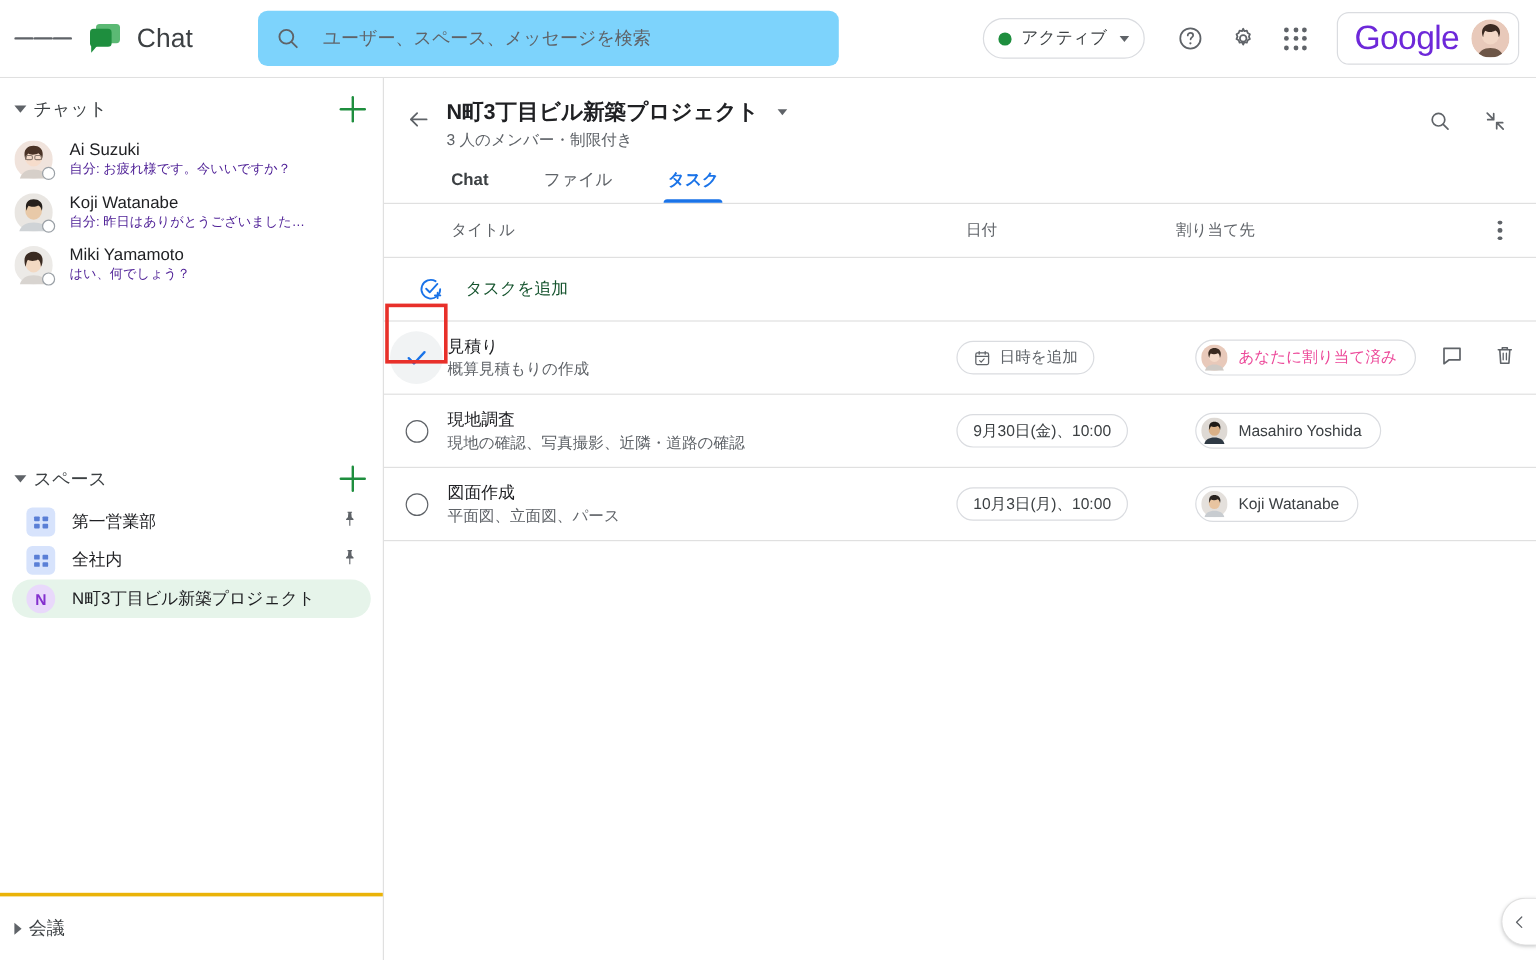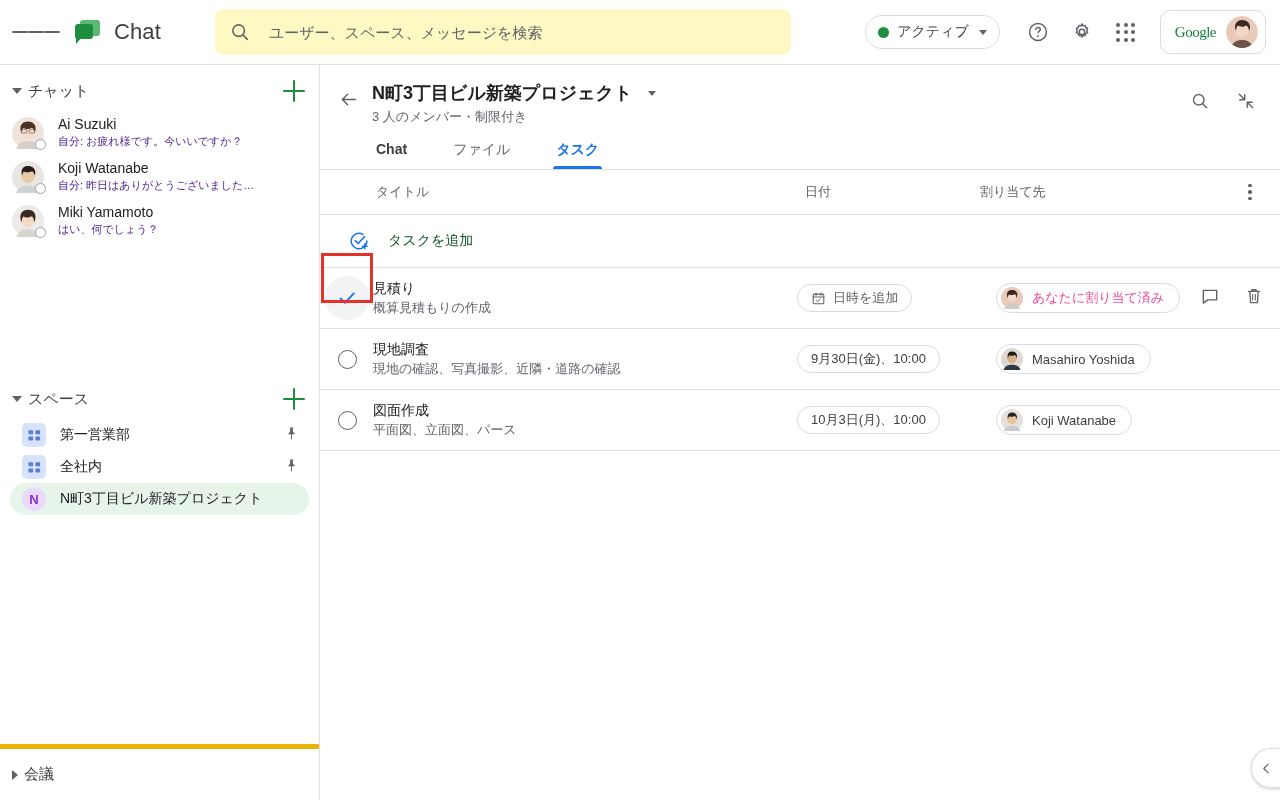--- a/index.html
+++ b/index.html
@@ -36,21 +36,21 @@
     background: #1e8e3e; border-radius: 3px;
   }
   .brand-logo .tail {
     position:absolute; left: 2px; top: 19px; width: 0; height: 0;
     border-left: 6px solid #1e8e3e; border-bottom: 7px solid transparent;
   }
   .brand-name { font-size: 22px; color: #3c4043; margin-left: 12px; letter-spacing: .1px; }
 
   .search-wrap { margin-left: 54px; }
   .searchbox {
-    width: 576px; height: 46px; background: #fef9c3; border-radius: 8px;
+    width: 484px; height: 46px; background: #7dd3fc; border-radius: 8px;
     display: flex; align-items: center; padding: 0 14px; cursor: text;
   }
   .searchbox .sicon { width: 22px; height: 22px; flex: none; margin-right: 18px; }
   .search-input {
     border: 0; outline: 0; background: transparent; font-size: 15px;
     color: #3c4043; width: 100%;
     font-family: "Liberation Sans", "DejaVu Sans", sans-serif;
   }
   .search-input::placeholder { color: #5f6368; }
 
@@ -70,21 +70,21 @@
     width: 40px; height: 40px; border-radius: 50%;
     display:flex; align-items:center; justify-content:center; cursor: pointer;
   }
   .apps-grid { display: grid; grid-template-columns: repeat(3, 4px); grid-gap: 3.5px; }
   .apps-grid i { width: 4px; height: 4px; background: #5f6368; border-radius: 50%; display:block; }
   .account-btn {
     display: flex; align-items: center; gap: 10px;
     border: 1px solid #dadce0; border-radius: 10px;
     height: 44px; padding: 0 7px 0 14px; margin-left: 10px; cursor: pointer;
   }
-  .google-word { font-size: 15px; color: #15803d; letter-spacing: -0.5px; font-family: Liberation Serif, serif; }
+  .google-word { font-size: 28px; color: #6d28d9; letter-spacing: -0.5px; font-family: Liberation Sans, sans-serif; }
   .avatar { border-radius: 50%; overflow: hidden; flex: none; position: relative; }
 
   
   .body { display: flex; flex: 1; min-height: 0; }
 
   
   .sidebar {
     width: 320px; min-width: 320px; border-right: 1px solid #e0e0e0;
     display: flex; flex-direction: column; position: relative; background: #fff;
   }
@@ -118,21 +118,21 @@
   .space-item.selected { background: #e6f4ea; }
   .space-icon {
     width: 24px; height: 24px; border-radius: 5px; flex: none;
     display: flex; align-items: center; justify-content: center;
   }
   .space-icon.grid { background: #d7e3fc; }
   .space-icon.letter { background: #e9d9fb; color: #8430ce; font-size: 13px; font-weight: bold; border-radius: 50%; }
   .space-label { font-size: 14px; color: #202124; margin-left: 14px; white-space: nowrap; }
   .pin { margin-left: auto; }
 
-  .meet-sec { margin-top: auto; border-top: 5px solid #eab308; height: 56px; display: flex; align-items: center; padding-left: 6px; }
+  .meet-sec { margin-top: auto; border-top: 3px solid #eab308; height: 56px; display: flex; align-items: center; padding-left: 6px; }
 
   
   .main { flex: 1; display: flex; flex-direction: column; min-width: 0; position: relative; background: #fff; }
   .conv-header { padding: 0 14px 0 0; position: relative; }
   .conv-top { display: flex; align-items: flex-start; padding-top: 14px; }
   .back-btn { width: 40px; height: 40px; margin-left: 8px; display:flex; align-items:center; justify-content:center; border-radius: 50%; cursor:pointer; flex:none; }
   .conv-titles { margin-left: 4px; padding-top: 2px; }
   .conv-title-row { display: flex; align-items: center; gap: 14px; }
   .conv-title { font-size: 18px; font-weight: bold; color: #202124; }
   .conv-sub { font-size: 13px; color: #5f6368; margin-top: 3px; }

